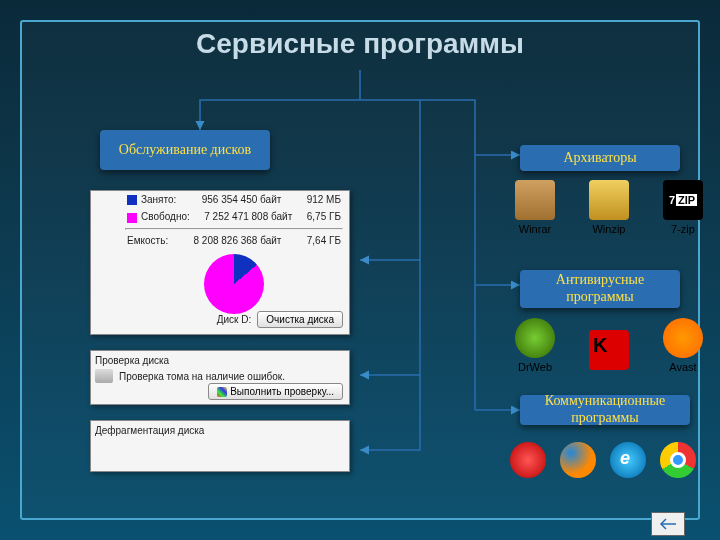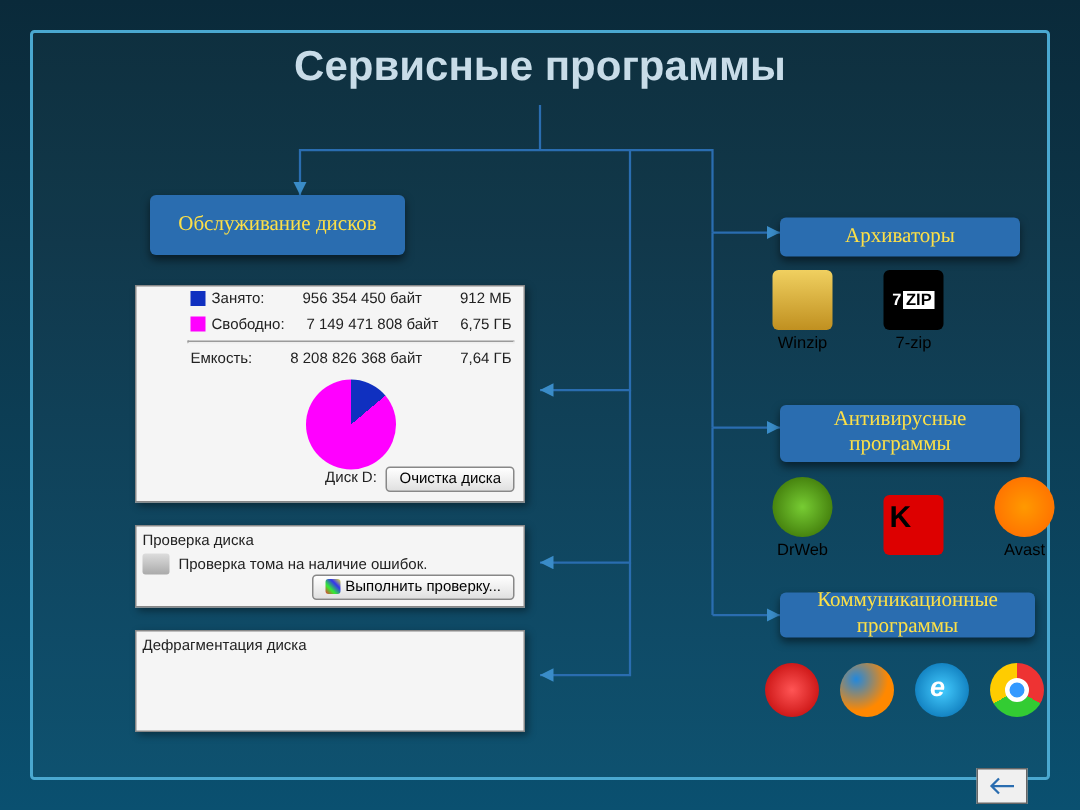--- a/index.html
+++ b/index.html
@@ -64,21 +64,21 @@
     background: linear-gradient(#fff,#e0e0e0);
     border: 1px solid #888;
     border-radius: 3px;
     font-size: 10px;
     padding: 2px 8px;
     position: absolute;
   }
   
   .check-panel { width: 260px; height: 55px; left: 90px; top: 350px; padding:4px; }
   
-  .defrag-panel { width: 260px; height: 68px; left: 90px; top: 420px; padding:4px; }
+  .defrag-panel { width: 260px; height: 52px; left: 90px; top: 420px; padding:4px; }
 
   .icon-row {
     position: absolute;
     display: flex;
     gap: 24px;
     align-items: flex-end;
   }
   .icon-item { text-align: center; width: 50px; font-size: 11px; }
   .icon-item .ic { width: 40px; height: 40px; margin: 0 auto 3px; border-radius:4px; }
 
@@ -130,21 +130,21 @@
 <div class="cat-box" style="left:100px; top:130px; width:170px; height:40px;">Обслуживание дисков</div>
 
 <div class="panel disk-panel">
   <div class="disk-row">
     <span><span class="legend-sq" style="background:#1030c0"></span><span>Занято:</span></span>
     <span>956 354 450 байт</span>
     <span>912 МБ</span>
   </div>
   <div class="disk-row">
     <span><span class="legend-sq" style="background:#ff00ff"></span><span>Свободно:</span></span>
-    <span>7 149 471 808 байт</span>
+    <span>7 252 471 808 байт</span>
     <span>6,75 ГБ</span>
   </div>
   <hr style="margin:2px 6px;">
   <div class="disk-row">
     <span>Емкость:</span>
     <span>8 208 826 368 байт</span>
     <span>7,64 ГБ</span>
   </div>
   <div class="pie"></div>
   <div class="disk-label">Диск D:</div>
@@ -162,20 +162,24 @@
   </button>
 </div>
 
 <div class="panel defrag-panel">
   <div style="font-size:10px;">Дефрагментация диска</div>
 </div>
 
 <div class="cat-box" style="left:520px; top:145px; width:160px; height:26px;">Архиваторы</div>
 
 <div class="icon-row" style="left:510px; top:180px;">
+  <div class="icon-item">
+    <div class="ic" style="background:linear-gradient(#d0a060,#a07030);"></div>
+    <span>Winrar</span>
+  </div>
   <div class="icon-item">
     <div class="ic" style="background:linear-gradient(#f0d060,#c09020);"></div>
     <span>Winzip</span>
   </div>
   <div class="icon-item">
     <div class="ic" style="background:#000;color:#fff;font-weight:bold;display:flex;align-items:center;justify-content:center;font-size:11px;">7<span style="background:#fff;color:#000;padding:0 2px;margin-left:1px;">ZIP</span></div>
     <span>7-zip</span>
   </div>
 </div>
 

